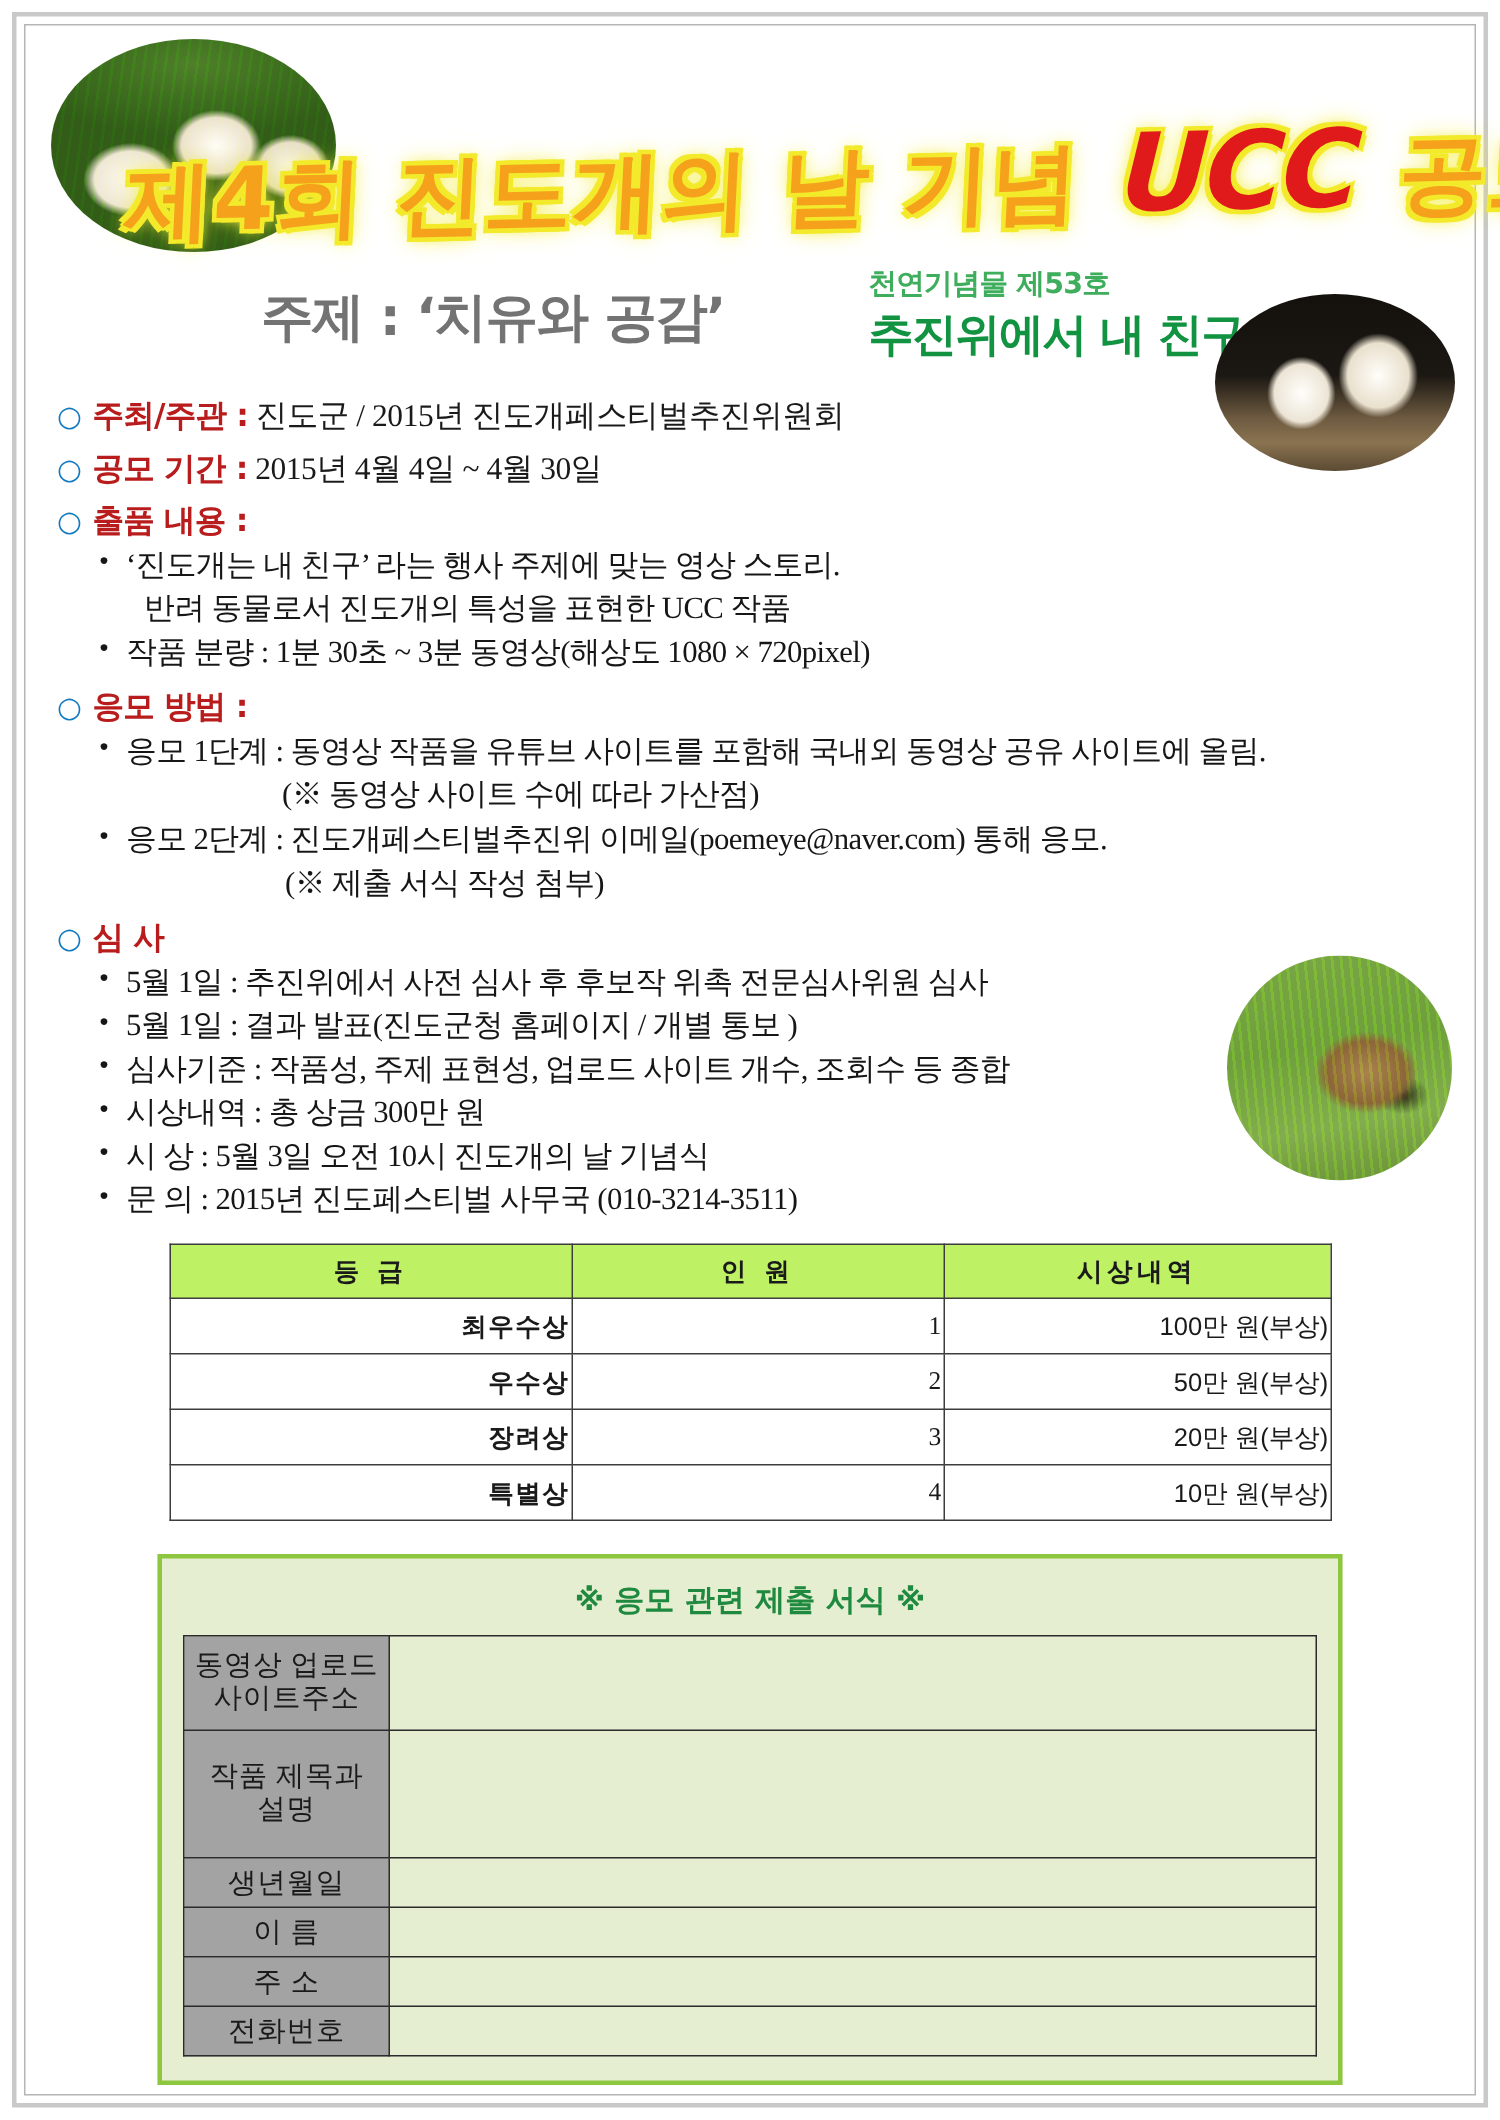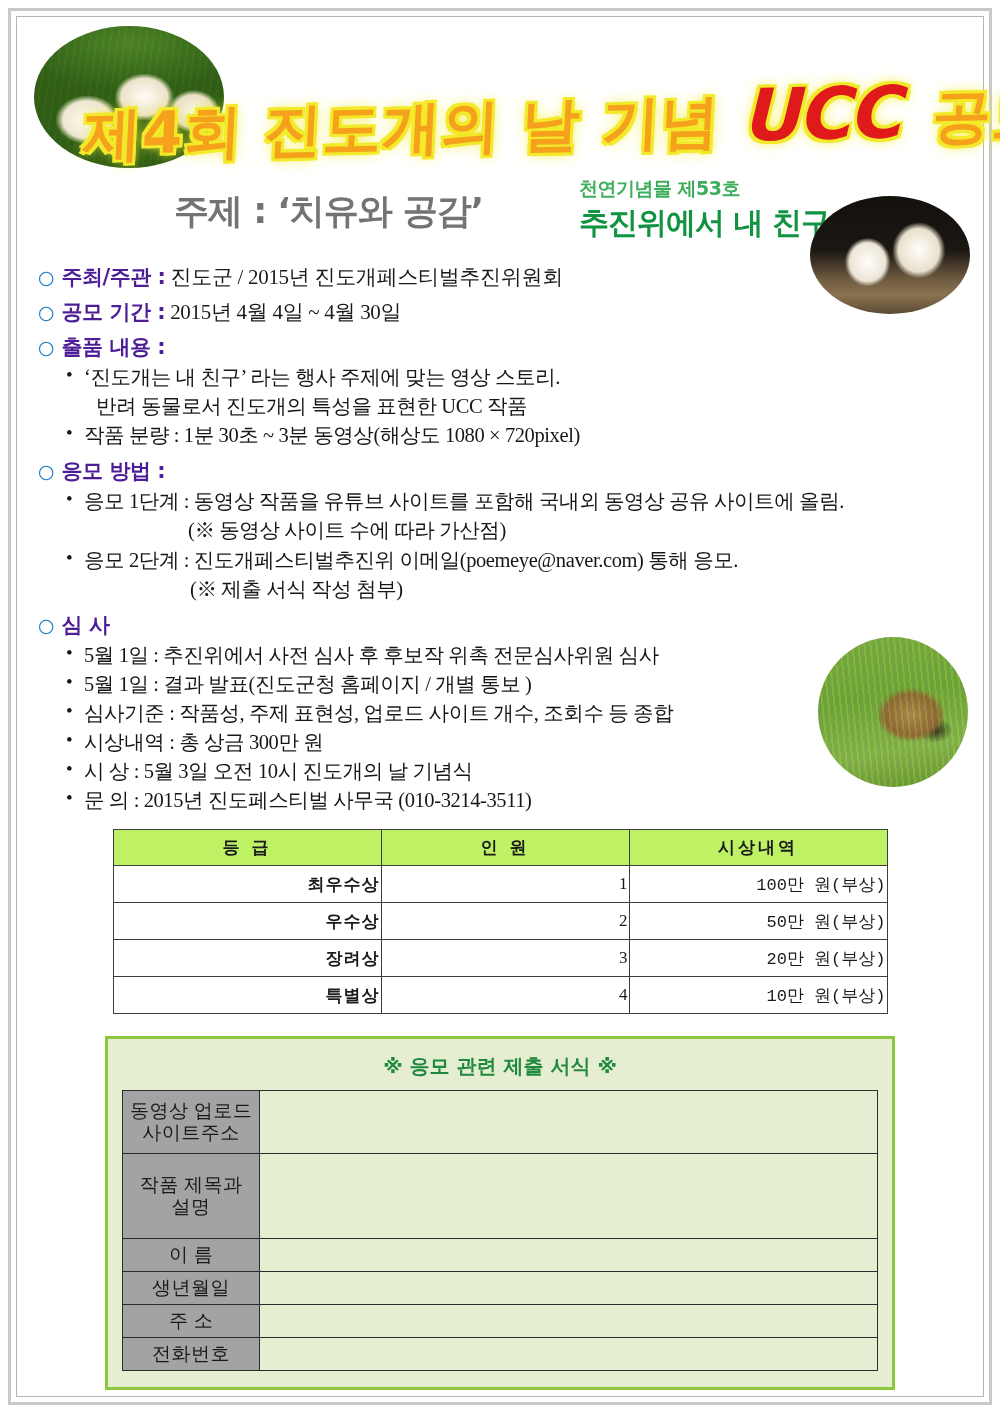--- a/index.html
+++ b/index.html
@@ -181,21 +181,21 @@
     white-space: nowrap;
   }
   .sec-head .marker {
     color: #1279c0;
     font-size: 19px;
     font-weight: bold;
     margin-right: 7px;
     line-height: 1;
   }
   .sec-head .sec-label {
-    color: #4c1d95;
+    color: #b91c1c;
     font-weight: bold;
     font-size: 21px;
     letter-spacing: -0.5px;
   }
   .sec-head .sec-value {
     color: #1a1a1a;
     font-family: "Liberation Serif", serif;
     font-size: 21px;
     font-weight: normal;
     margin-left: 5px;
@@ -262,21 +262,21 @@
     font-weight: bold;
     text-align: right;
   }
   .prize-table td.qty {
     font-family: "Liberation Serif", serif;
     font-weight: normal;
     font-size: 17px;
     letter-spacing: 0;
   }
   .prize-table td.amt {
-    font-family: Liberation Mono, monospace;
+    font-family: Liberation Sans, sans-serif;
     font-weight: normal;
     font-size: 17px;
     letter-spacing: 0;
   }
 
   
   .form-wrap {
     width: 790px;
     margin: 22px auto 0 auto;
     border: 3px solid #8dc63f;
@@ -444,25 +444,25 @@
             <td class="val"></td>
           </tr>
           <tr class="row-tall2">
             <td class="lbl">
               <span class="l2">작품 제목과</span>
               <span class="l2">설명</span>
             </td>
             <td class="val"></td>
           </tr>
           <tr class="row-short">
+            <td class="lbl">생년월일</td>
+            <td class="val"></td>
+          </tr>
+          <tr class="row-short">
             <td class="lbl">이     름</td>
-            <td class="val"></td>
-          </tr>
-          <tr class="row-short">
-            <td class="lbl">생년월일</td>
             <td class="val"></td>
           </tr>
           <tr class="row-short">
             <td class="lbl">주     소</td>
             <td class="val"></td>
           </tr>
           <tr class="row-short">
             <td class="lbl">전화번호</td>
             <td class="val"></td>
           </tr>

